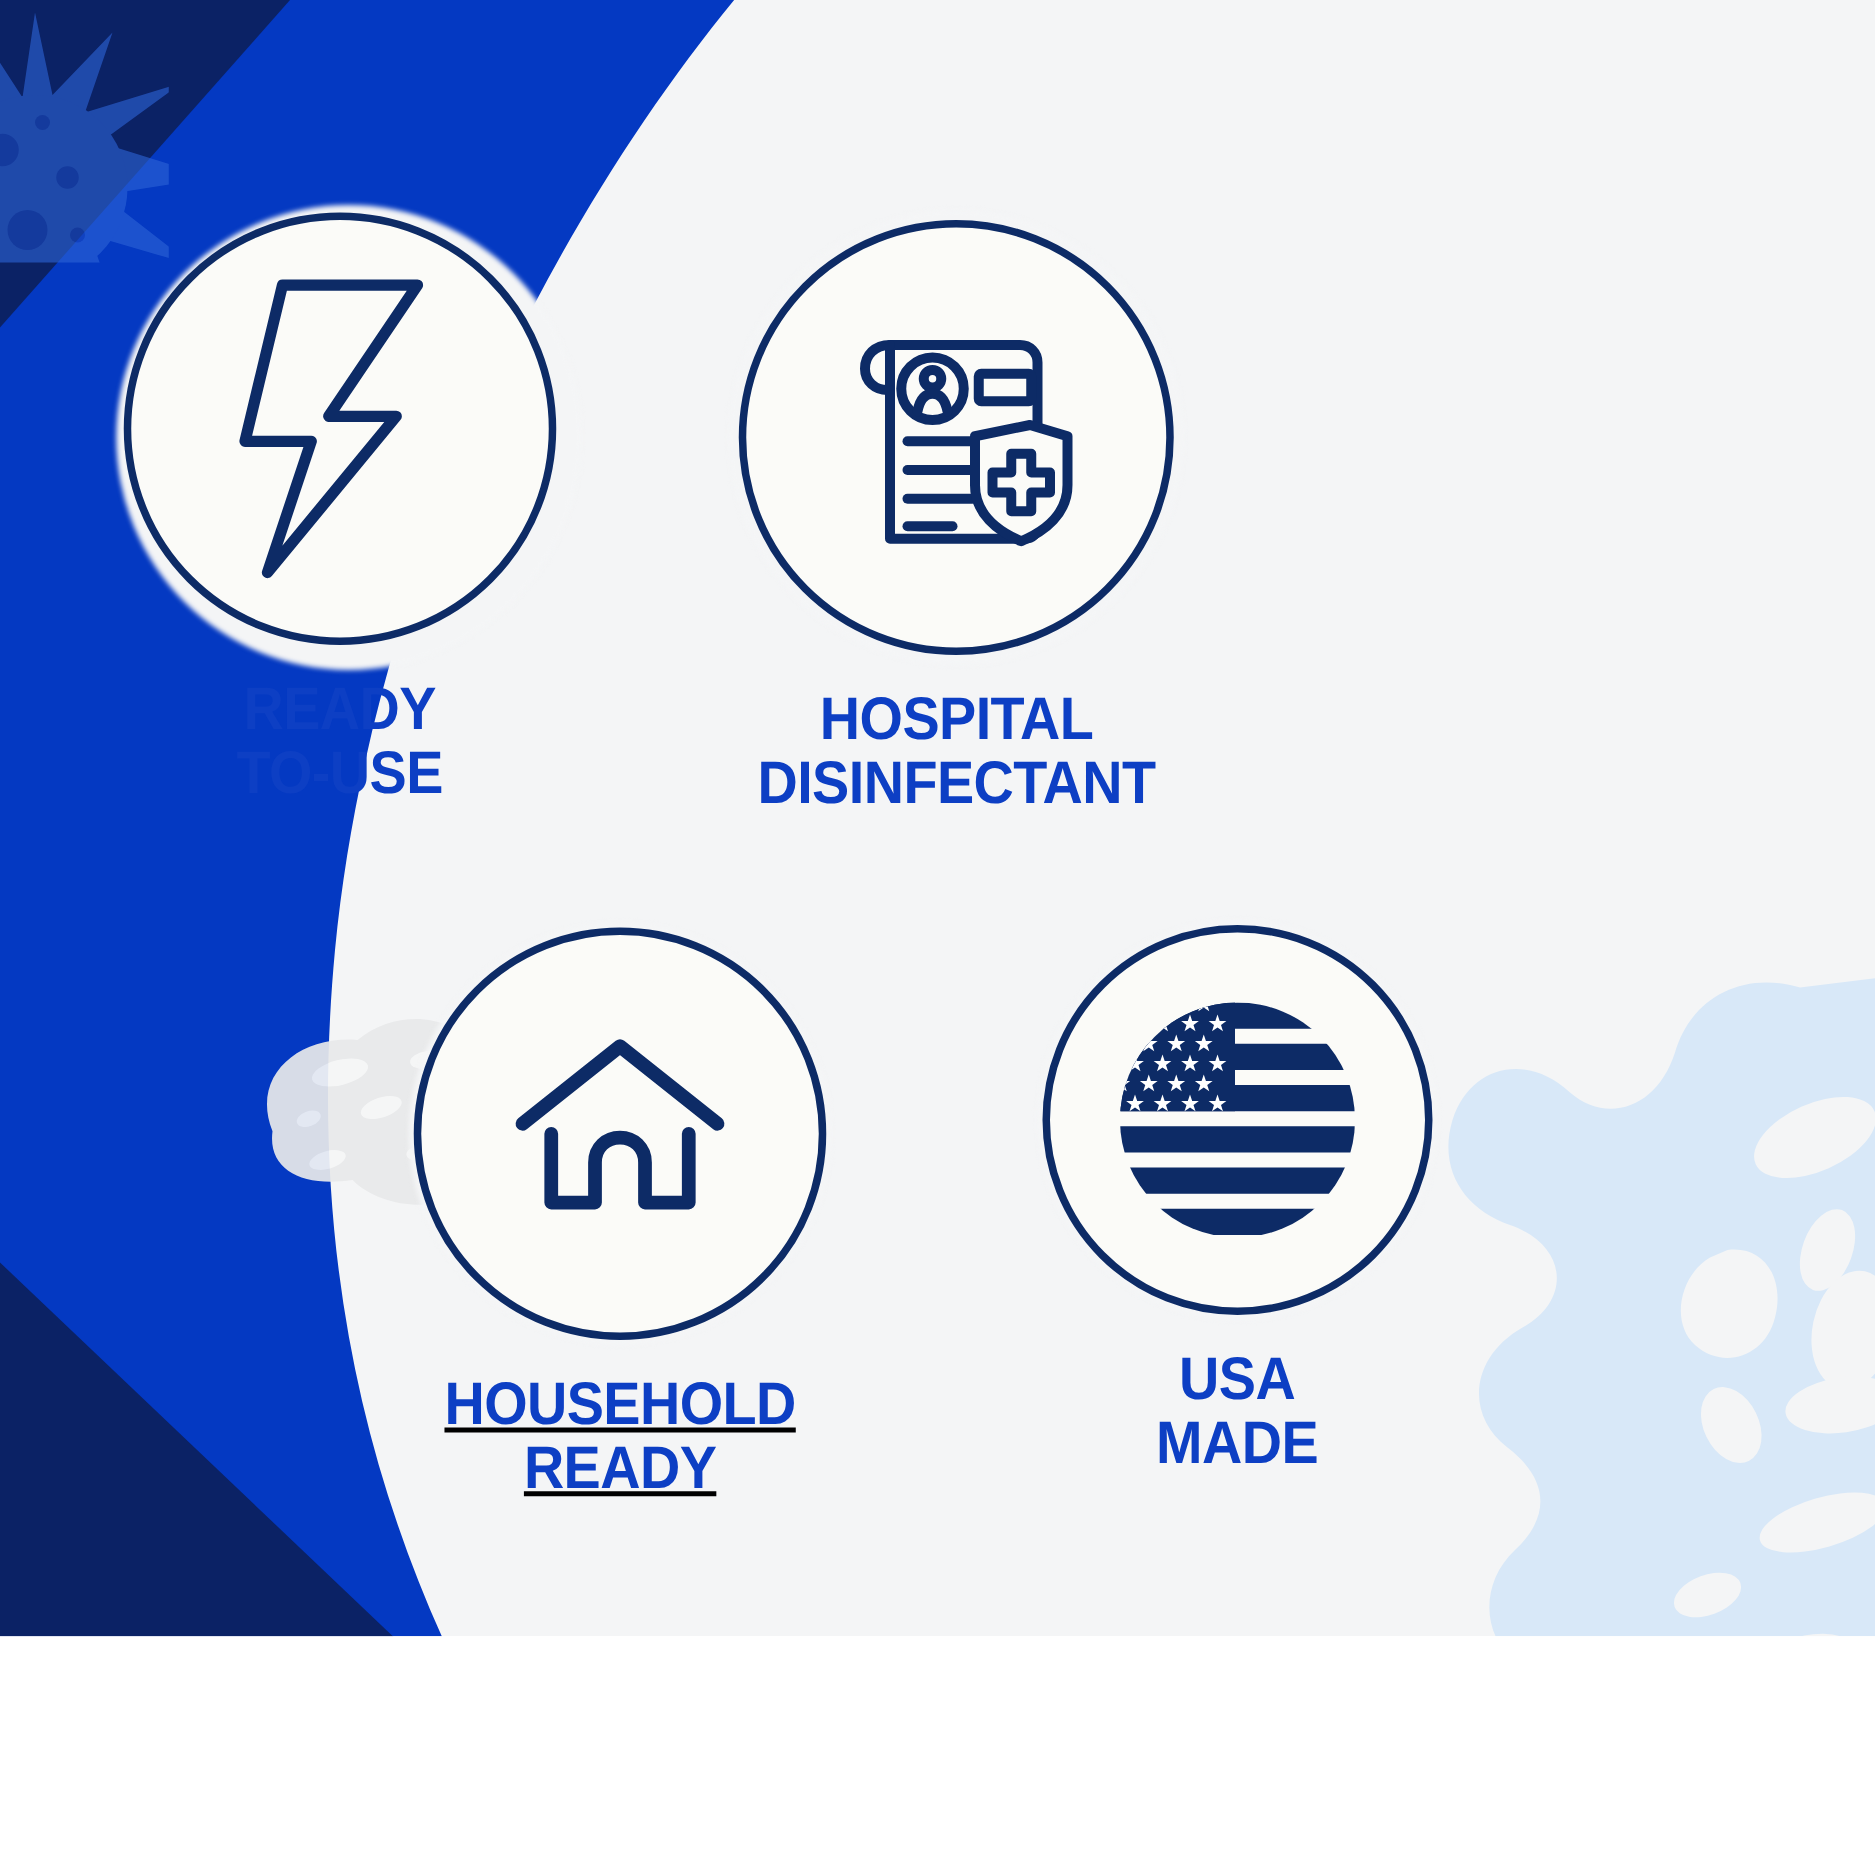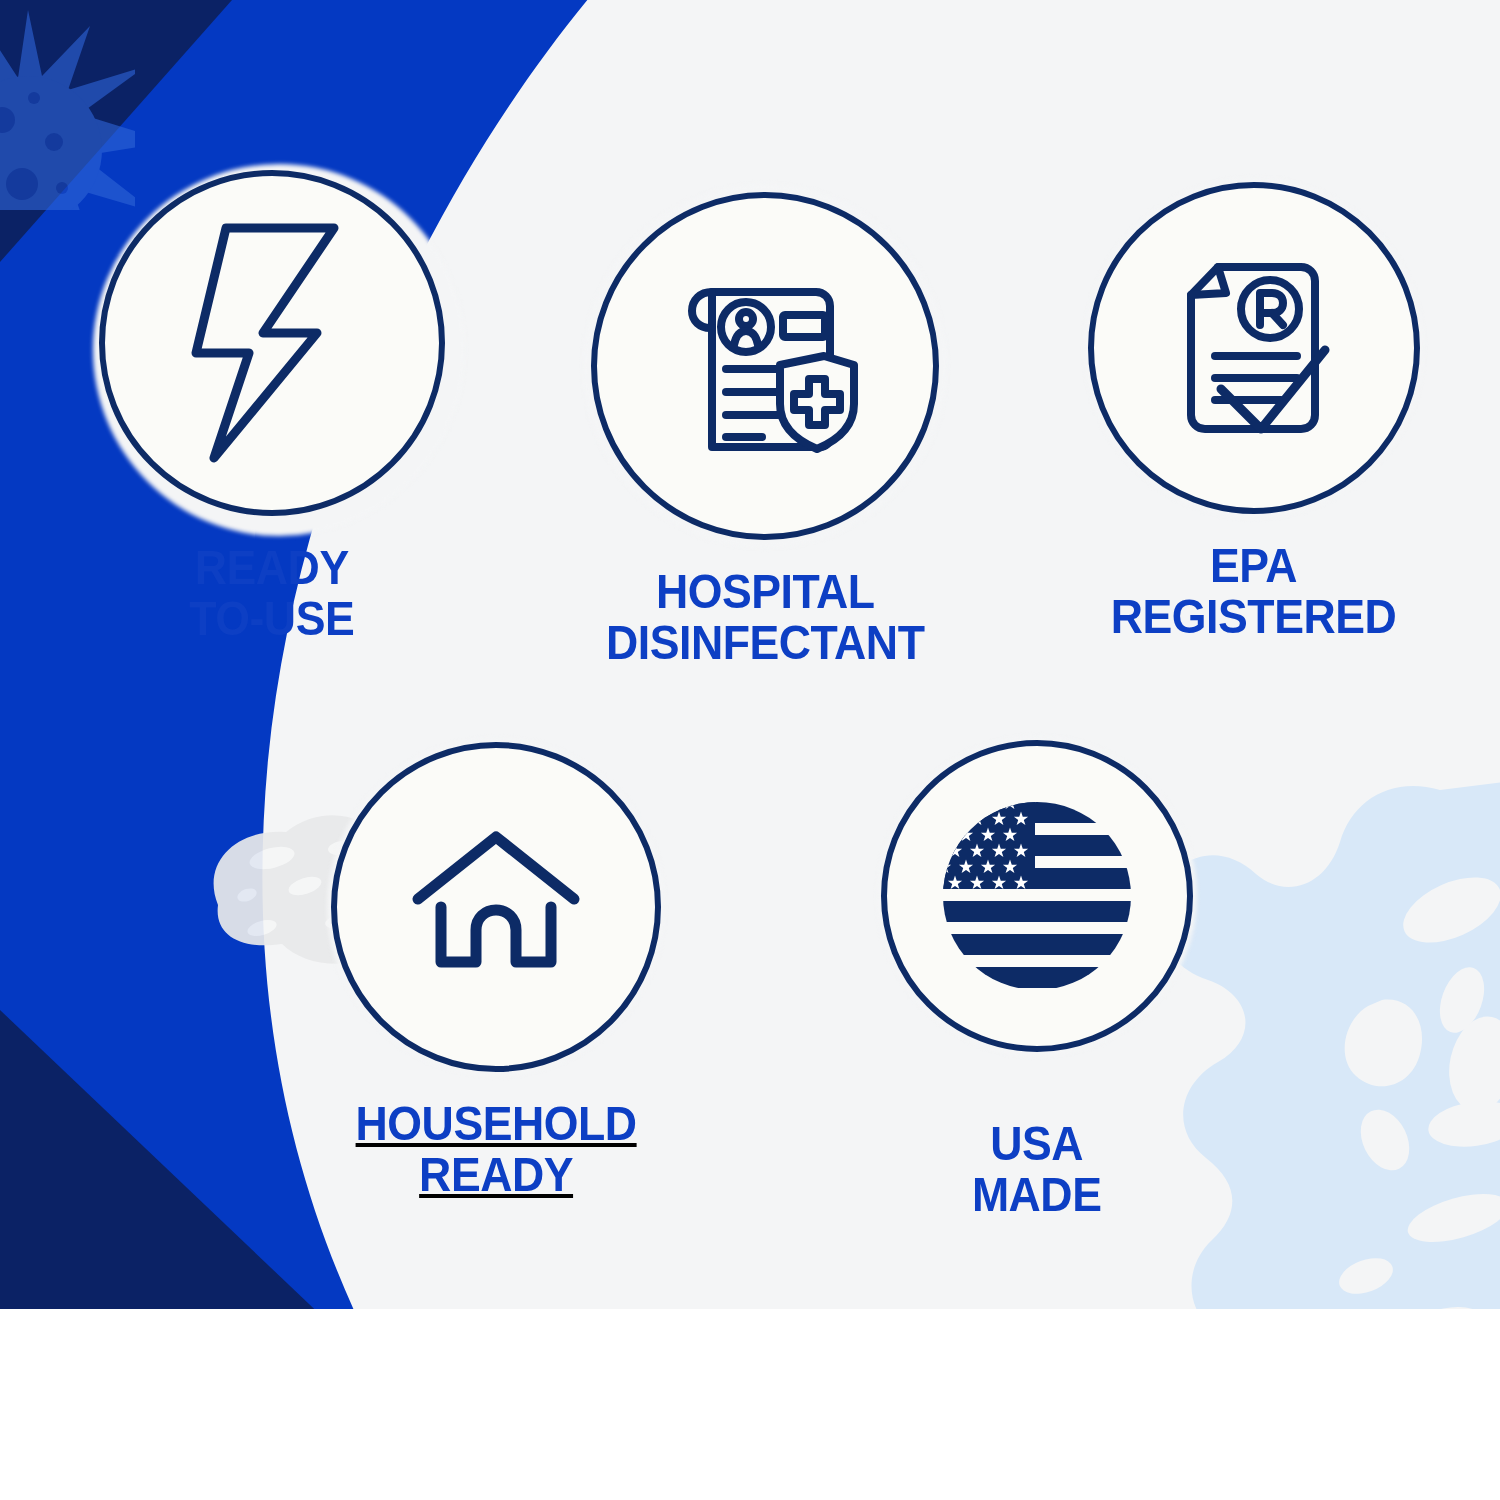--- a/index.html
+++ b/index.html
@@ -64,24 +64,24 @@
     font-size: 47px;
     line-height: 1.07;
     letter-spacing: -0.5px;
     font-stretch: condensed;
     transform: scaleX(0.93);
     white-space: pre-line;
   }
 
   
   #badge-ready     { left: 92px;   top: 170px; width: 360px; }
-  #badge-hospital  { left: 575px;  top: 192px; width: 380px; }
+  #badge-hospital  { left: 575px;  top: 176px; width: 380px; }
   #badge-epa       { left: 1078px; top: 182px; width: 352px; }
   #badge-household { left: 325px;  top: 742px; width: 342px; text-decoration: underline; }
-  #badge-usa       { left: 877px;  top: 740px; width: 320px; gap: 40px; }
+  #badge-usa       { left: 830px;  top: 740px; width: 320px; }
 
   #badge-ready .label,
   #badge-household .label { font-size: 48px; }
   #badge-hospital .label  { font-size: 48px; }
   #badge-epa .label       { font-size: 48px; }
   #badge-usa .label       { font-size: 48px; }
 </style>
 </head>
 <body>
 
@@ -220,48 +220,20 @@
                        L 167,151 L 167,166 L 151,166 L 151,151 L 136,151
                        L 136,135 L 151,135 Z" fill="none" stroke="#0d2b66" stroke-width="8" stroke-linejoin="round"></path>
             </g>
           </svg>
         </div>
       </div>
       <div class="label">HOSPITAL
 DISINFECTANT</div>
     </div>
 
-    <div class="badge" id="badge-epa">
-      <div class="disc-wrap">
-        <div class="halo" style="width:340px;height:340px;left:-4px;top:-4px;"></div>
-        <div class="disc" style="width:332px;height:332px;">
-          <svg width="210" height="210" viewBox="0 0 210 210">
-            <g fill="none" stroke="#0d2b66" stroke-width="8" stroke-linejoin="round" stroke-linecap="round">
-
-              <path d="M 69,24 L 152,24 C 160,24 166,30 166,38
-                       L 166,172 C 166,180 160,186 152,186
-                       L 56,186 C 48,186 42,180 42,172 L 42,52 Z"></path>
-              <path d="M 69,24 L 77,50 L 42,52"></path>
-
-              <circle cx="121" cy="66" r="29"></circle>
-              <path d="M 111,82 L 111,50 L 123,50 C 130,50 134,54 134,60
-                       C 134,66 130,70 123,70 L 111,70 M 123,70 L 134,82"></path>
-
-              <line x1="66" y1="113" x2="148" y2="113"></line>
-              <line x1="66" y1="135" x2="148" y2="135"></line>
-              <line x1="66" y1="157" x2="132" y2="157"></line>
-
-              <path d="M 72,146 L 112,186 L 176,107" stroke-width="9"></path>
-            </g>
-          </svg>
-        </div>
-      </div>
-      <div class="label">EPA
-REGISTERED</div>
-    </div>
 
     <div class="badge" id="badge-household">
       <div class="disc-wrap">
         <div class="halo" style="width:338px;height:338px;left:-4px;top:-4px;"></div>
         <div class="disc" style="width:330px;height:330px;">
           <svg width="200" height="200" viewBox="0 0 200 200">
             <g fill="none" stroke="#0d2b66" stroke-width="11" stroke-linejoin="round" stroke-linecap="round">
               <path d="M 22,92 L 100,30 L 178,92"></path>
               <path d="M 45,100 L 45,155 L 80,155 L 80,123
                        C 80,111 89,103 100,103 C 111,103 120,111 120,123

